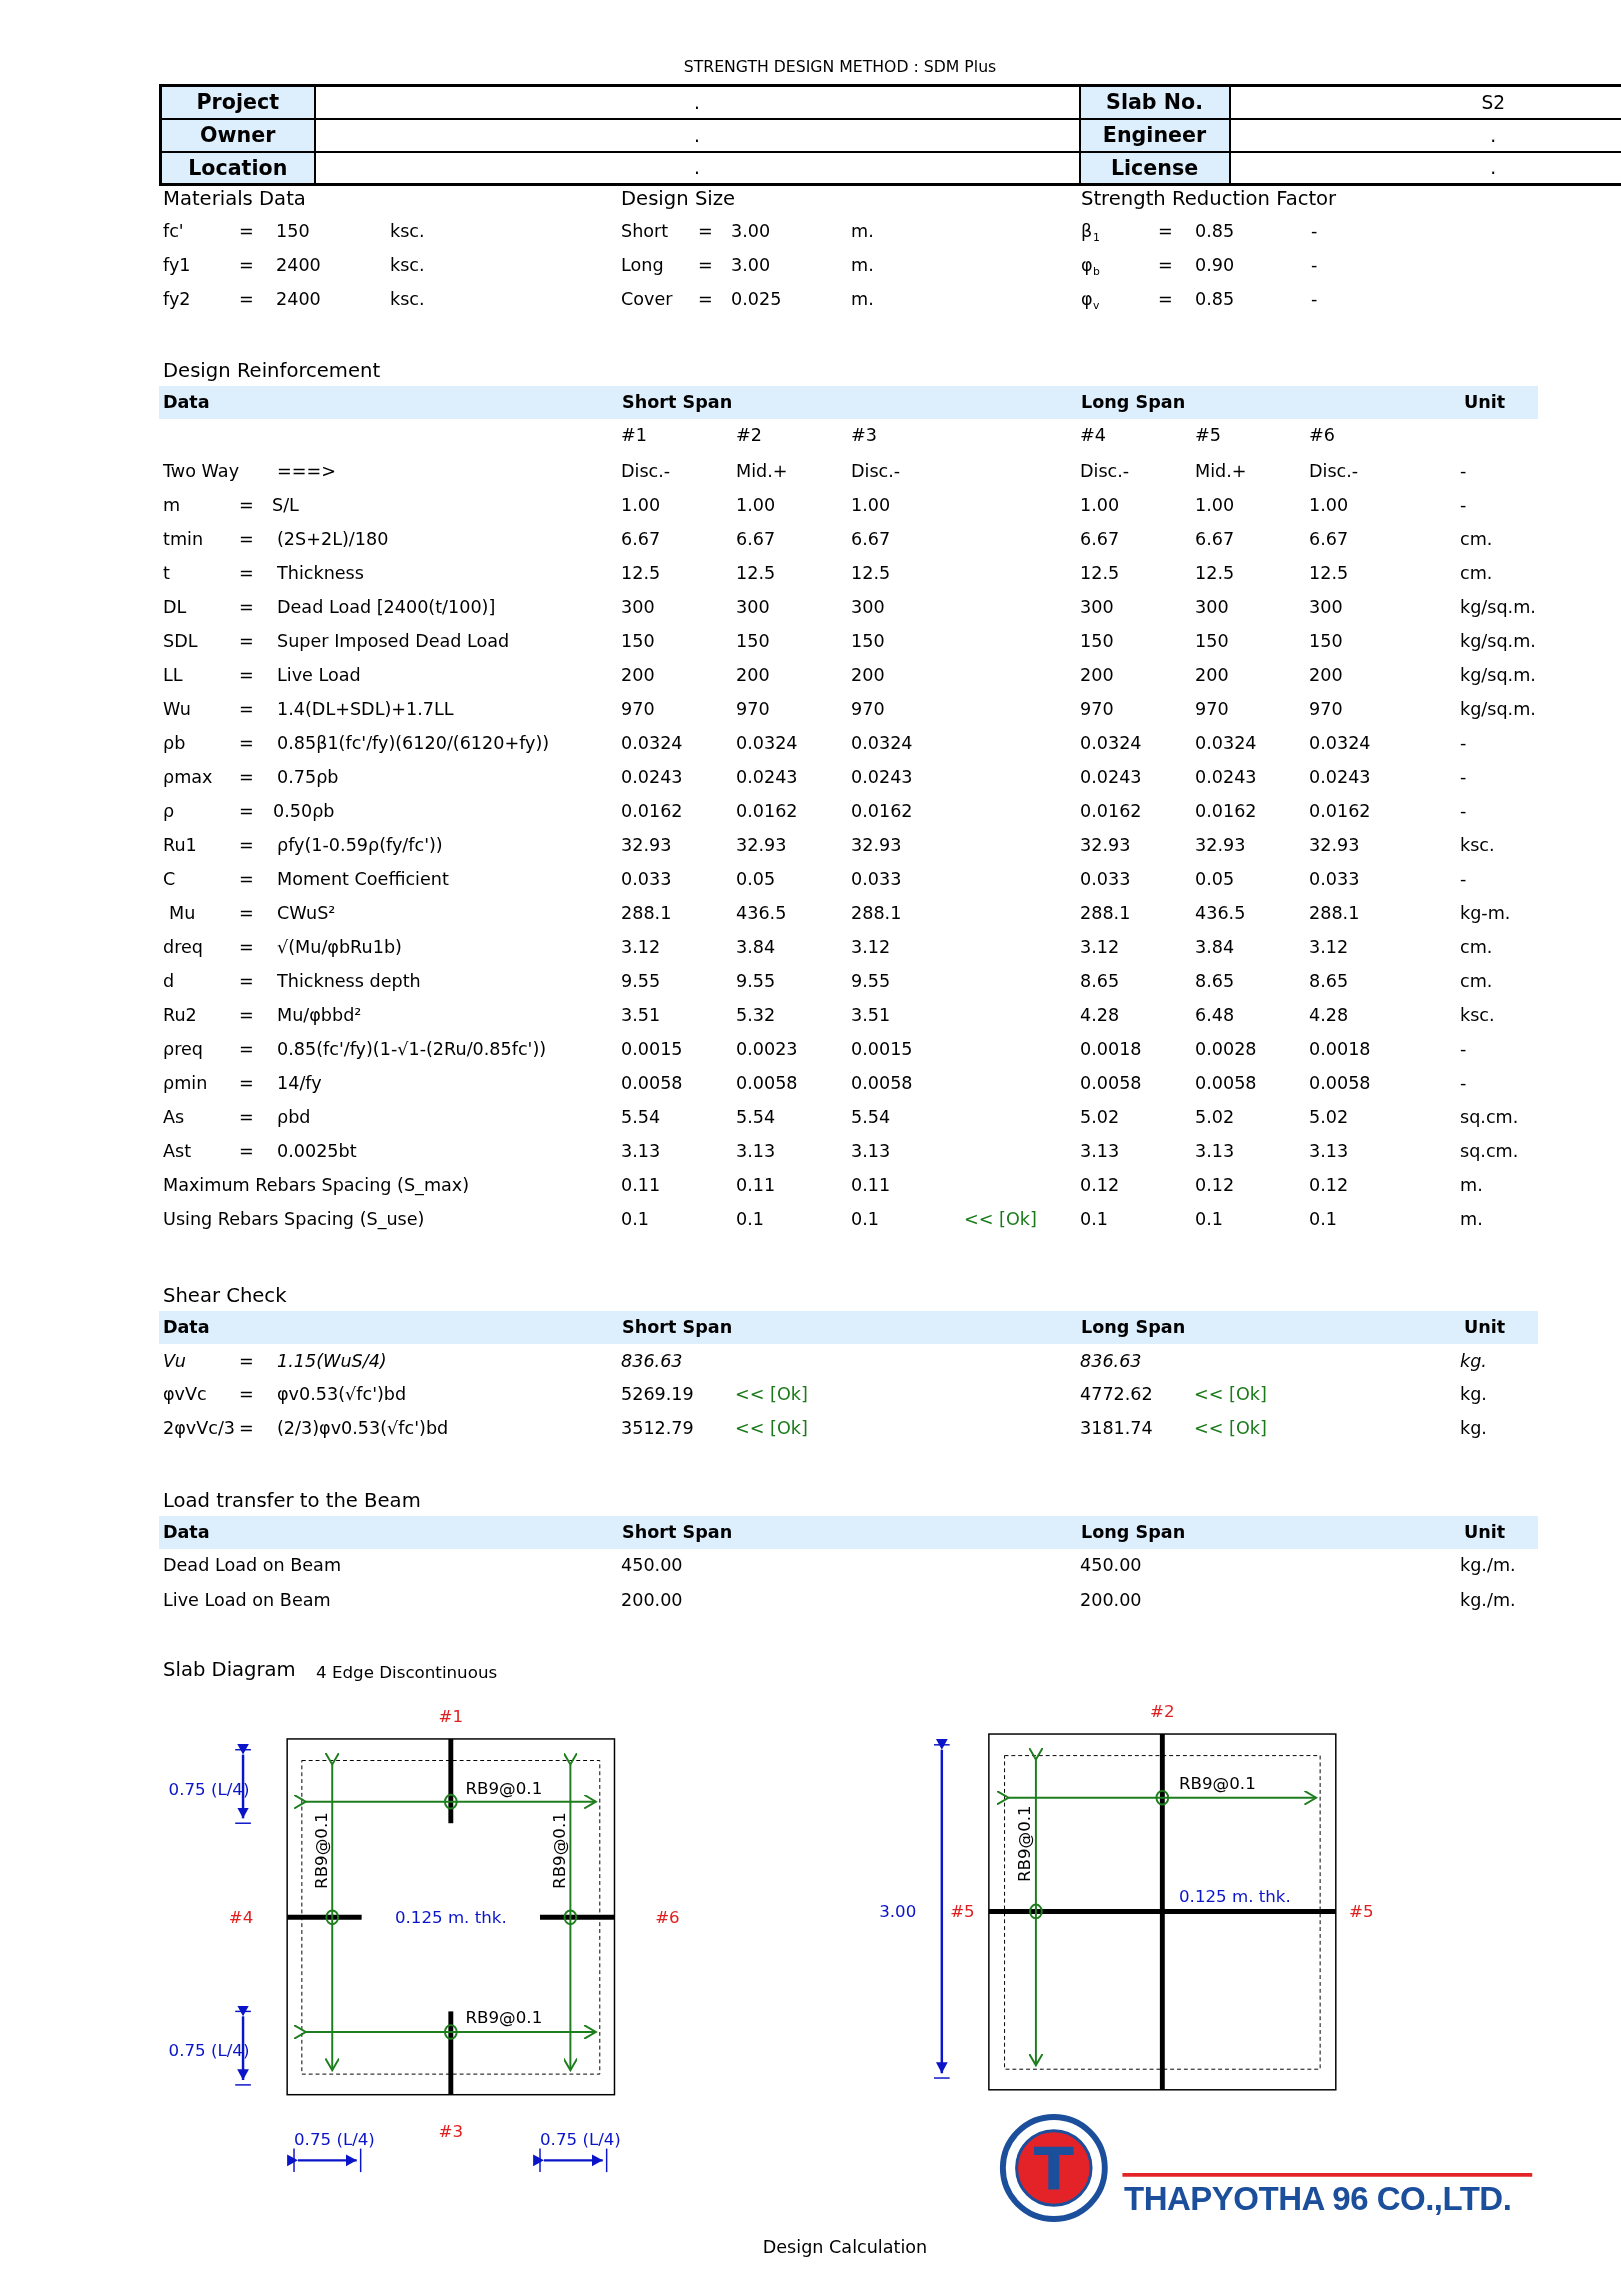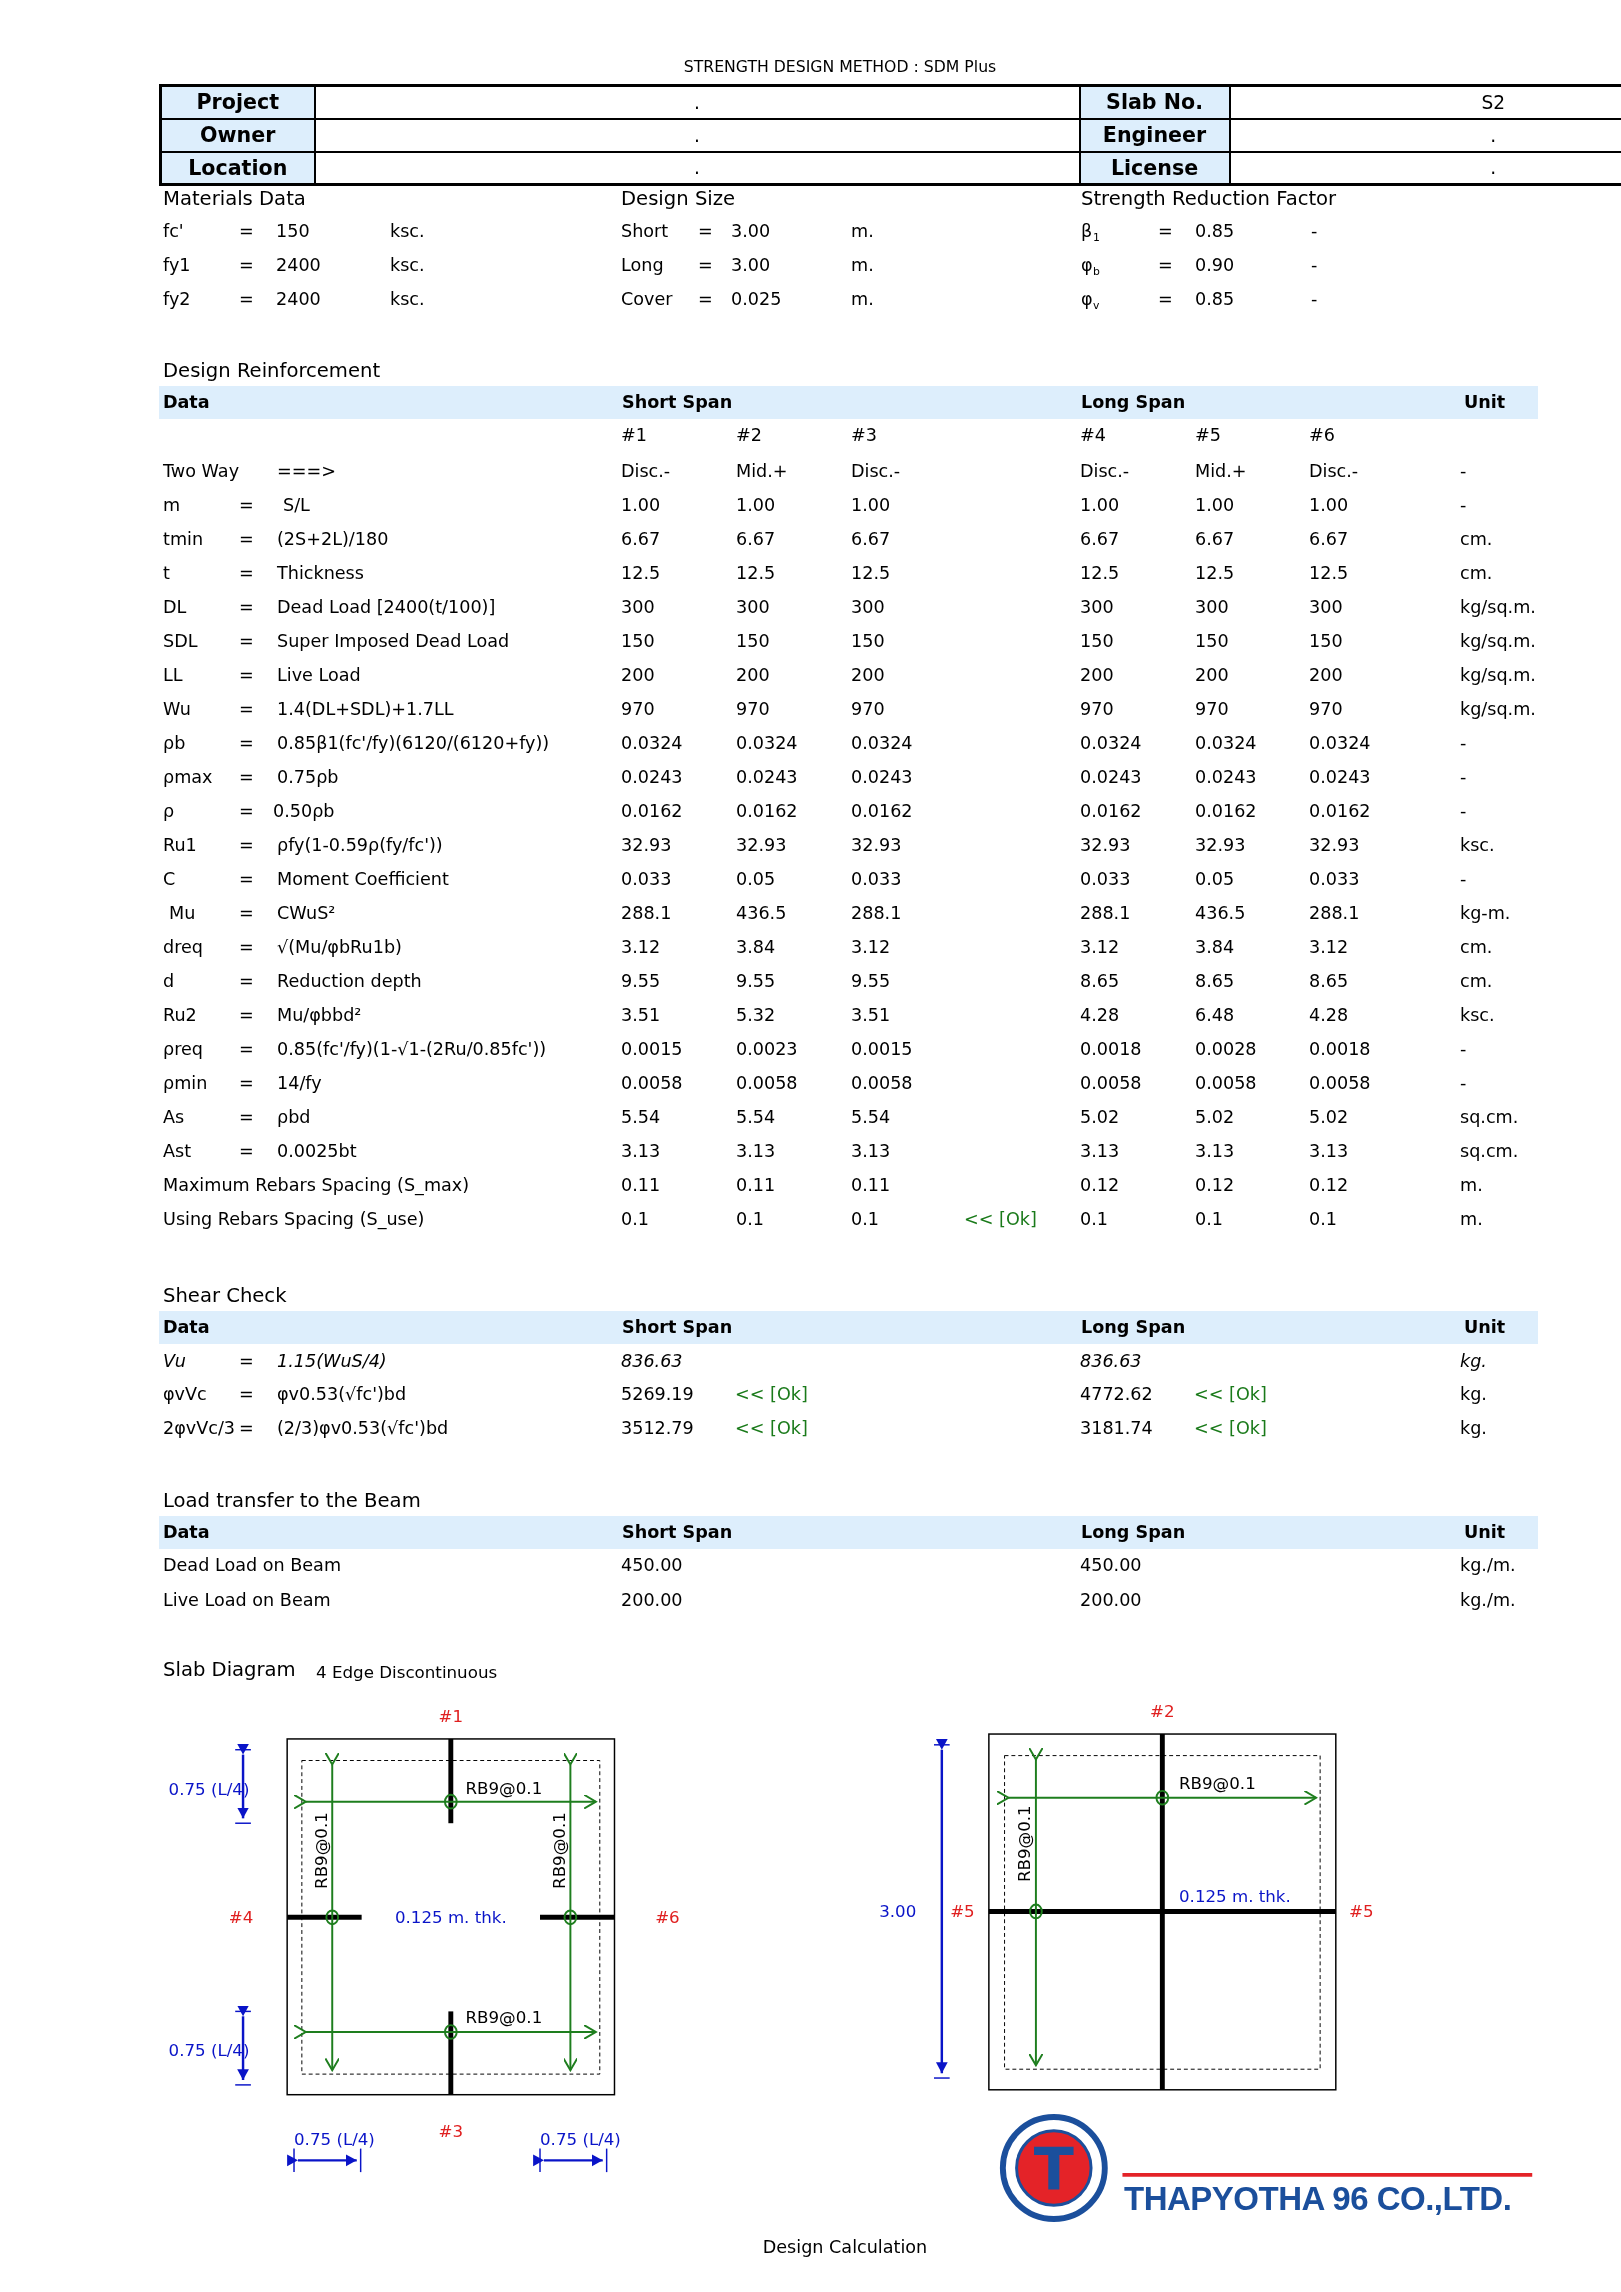--- a/index.html
+++ b/index.html
@@ -146,21 +146,21 @@
       <span style="left:736px;">Mid.+</span>
       <span style="left:851px;">Disc.-</span>
       <span style="left:1080px;">Disc.-</span>
       <span style="left:1195px;">Mid.+</span>
       <span style="left:1309px;">Disc.-</span>
       <span style="left:1460px;">-</span>
     </div>
     <div class="row" style="top:495px;">
       <span style="left:163px;">m</span>
       <span style="left:239px;">=</span>
-      <span style="left:283px;">S/L</span>
+      <span style="left:272px;">S/L</span>
       <span style="left:621px;">1.00</span>
       <span style="left:736px;">1.00</span>
       <span style="left:851px;">1.00</span>
       <span style="left:1080px;">1.00</span>
       <span style="left:1195px;">1.00</span>
       <span style="left:1309px;">1.00</span>
       <span style="left:1460px;">-</span>
     </div>
     <div class="row" style="top:529px;">
       <span style="left:163px;">tmin</span>
@@ -314,21 +314,21 @@
       <span style="left:736px;">3.84</span>
       <span style="left:851px;">3.12</span>
       <span style="left:1080px;">3.12</span>
       <span style="left:1195px;">3.84</span>
       <span style="left:1309px;">3.12</span>
       <span style="left:1460px;">cm.</span>
     </div>
     <div class="row" style="top:971px;">
       <span style="left:163px;">d</span>
       <span style="left:239px;">=</span>
-      <span style="left:277px;">Reduction depth</span>
+      <span style="left:277px;">Thickness depth</span>
       <span style="left:621px;">9.55</span>
       <span style="left:736px;">9.55</span>
       <span style="left:851px;">9.55</span>
       <span style="left:1080px;">8.65</span>
       <span style="left:1195px;">8.65</span>
       <span style="left:1309px;">8.65</span>
       <span style="left:1460px;">cm.</span>
     </div>
     <div class="row" style="top:1005px;">
       <span style="left:163px;">Ru2</span>

